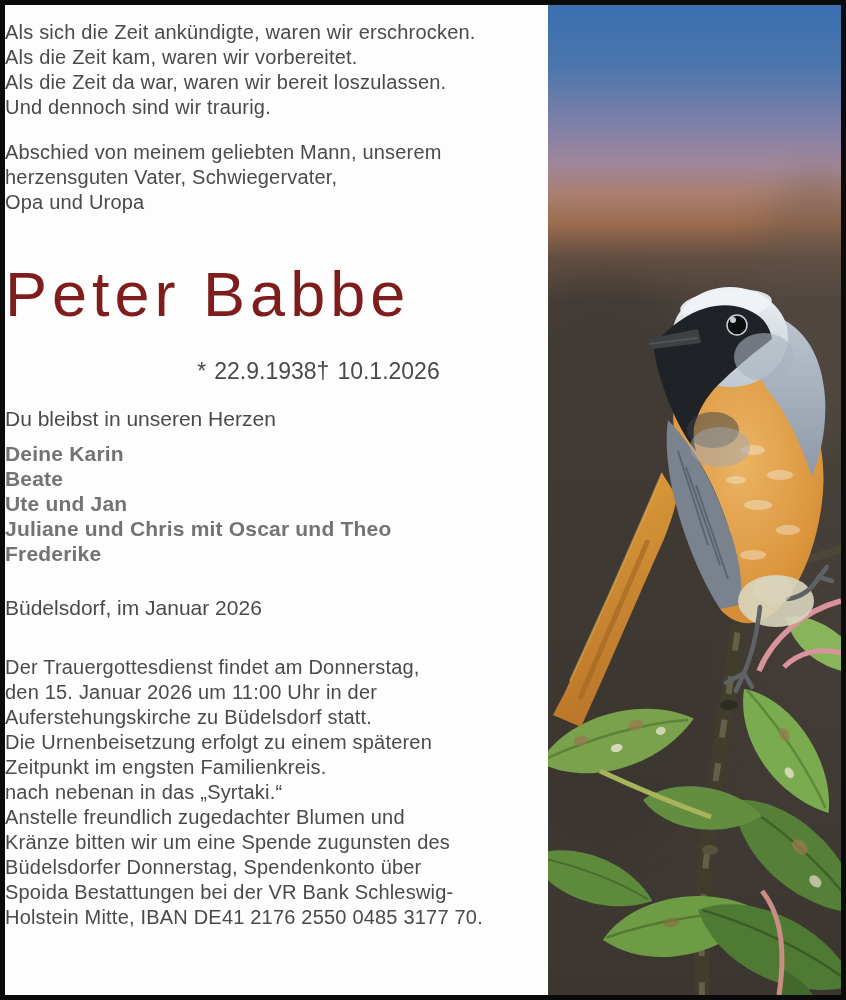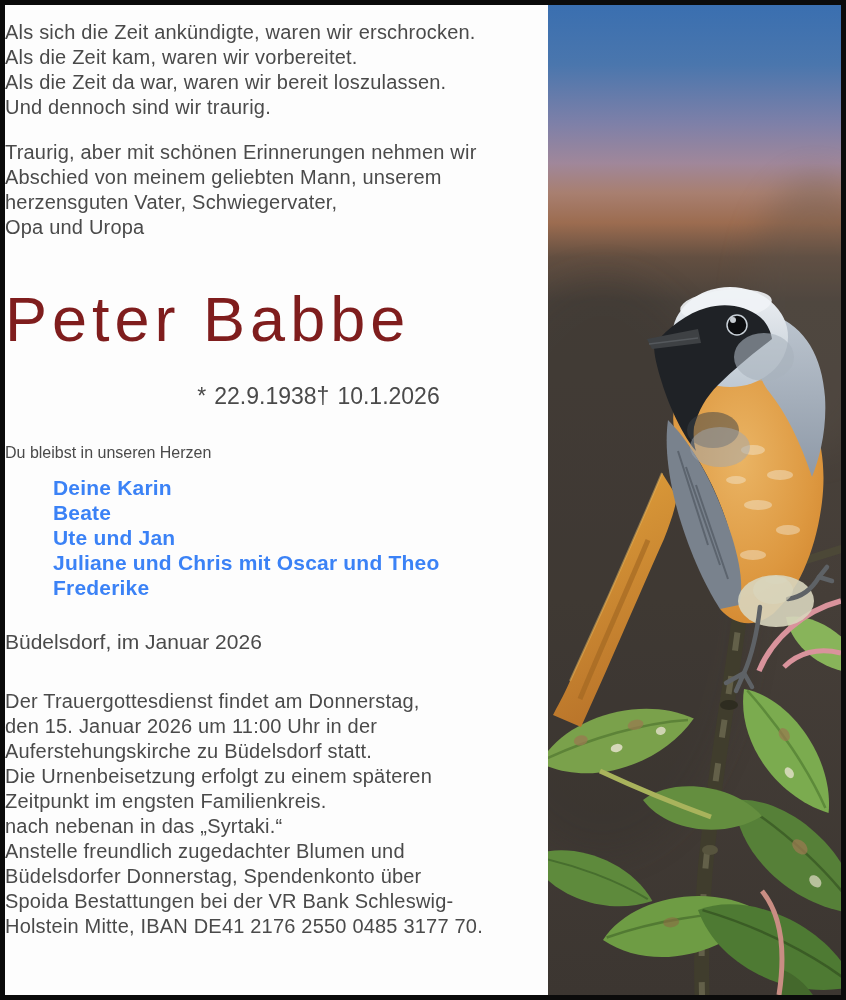--- a/index.html
+++ b/index.html
@@ -19,41 +19,40 @@
   .intro{margin-top:20px;}
   .name{
     margin:38px 0 0 0;font-size:63px;line-height:82px;font-weight:400;
     color:#7f1d1d;letter-spacing:5px;white-space:nowrap;
   }
   .dates{
     margin-top:22px;font-size:23px;line-height:28px;color:#4a4a4a;
     display:flex;justify-content:center;
   }
   .dates .sym{margin-right:8px;}
-  .epitaph{margin-top:30px;font-size:16px;line-height:25px;color:#4a4a4a;}
+  .epitaph{margin-top:21px;font-size:21px;line-height:25px;color:#4a4a4a;}
   .mourners{margin-top:10px;}
-  .mourners .line{font-weight:bold;color:#3b82f6;font-size:21px;padding-left:48px;}
+  .mourners .line{font-weight:bold;color:#737373;font-size:21px;}
   .place-date{margin-top:29px;font-size:21px;line-height:25px;color:#4a4a4a;}
   .service{margin-top:35px;}
 </style>
 </head>
 <body>
 
 <div class="scan">
 
   <div class="text-panel">
     <div class="poem">
       <div class="line">Als sich die Zeit ankündigte, waren wir erschrocken.</div>
       <div class="line">Als die Zeit kam, waren wir vorbereitet.</div>
       <div class="line">Als die Zeit da war, waren wir bereit loszulassen.</div>
       <div class="line">Und dennoch sind wir traurig.</div>
     </div>
 
     <div class="intro">
-      <div class="line">Traurig, aber mit schönen Erinnerungen nehmen wir</div>
       <div class="line">Abschied von meinem geliebten Mann, unserem</div>
       <div class="line">herzensguten Vater, Schwiegervater,</div>
       <div class="line">Opa und Uropa</div>
     </div>
 
     <h1 class="name">Peter Babbe</h1>
 
     <div class="dates">
       <span><span class="sym">*</span><span>22.9.1938</span></span>
       <span><span class="sym">†</span><span>10.1.2026</span></span>
@@ -72,20 +71,21 @@
     <div class="place-date">Büdelsdorf, im Januar 2026</div>
 
     <div class="service">
       <div class="line">Der Trauergottesdienst findet am Donnerstag,</div>
       <div class="line">den 15. Januar 2026 um 11:00 Uhr in der</div>
       <div class="line">Auferstehungskirche zu Büdelsdorf statt.</div>
       <div class="line">Die Urnenbeisetzung erfolgt zu einem späteren</div>
       <div class="line">Zeitpunkt im engsten Familienkreis.</div>
       <div class="line">nach nebenan in das „Syrtaki.“</div>
       <div class="line">Anstelle freundlich zugedachter Blumen und</div>
+      <div class="line">Kränze bitten wir um eine Spende zugunsten des</div>
       <div class="line">Büdelsdorfer Donnerstag, Spendenkonto über</div>
       <div class="line">Spoida Bestattungen bei der VR Bank Schleswig-</div>
       <div class="line">Holstein Mitte, IBAN DE41 2176 2550 0485 3177 70.</div>
     </div>
   </div>
 
   <div class="photo-panel">
     <svg width="293" height="990" viewBox="0 0 293 990" xmlns="http://www.w3.org/2000/svg">
       <defs>
         <linearGradient id="skyGrad" x1="0" y1="0" x2="0" y2="1">

